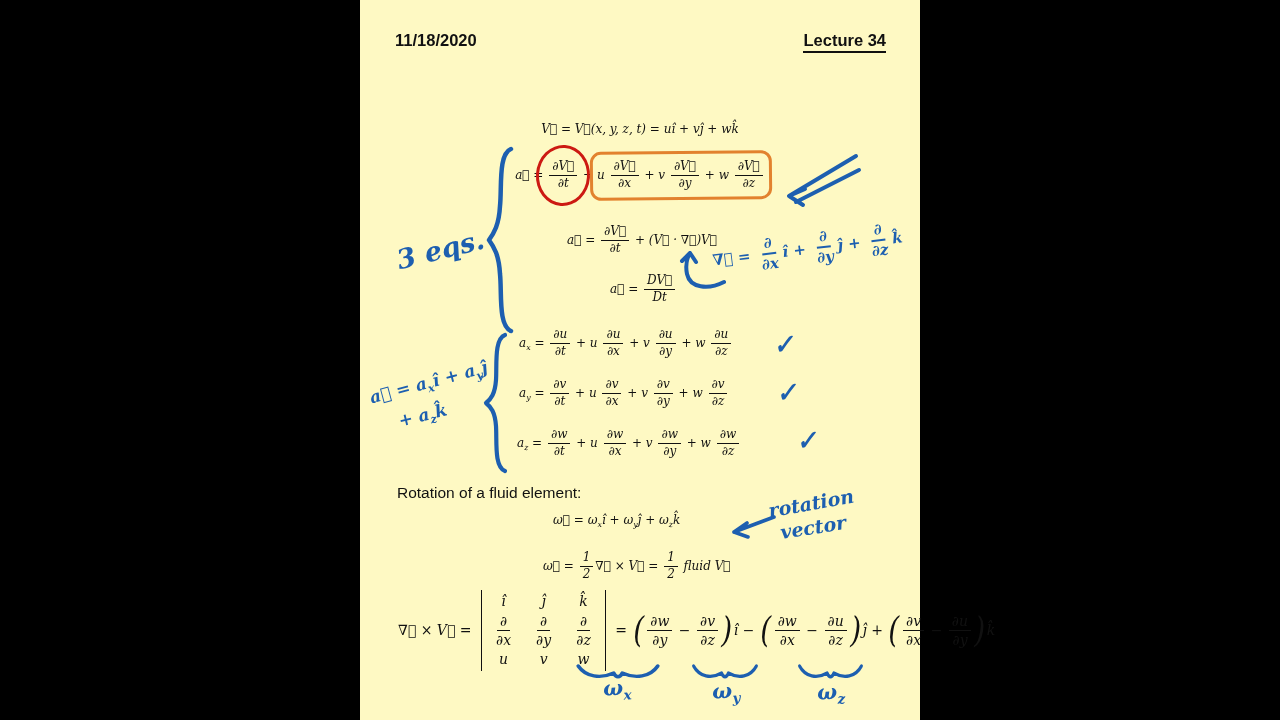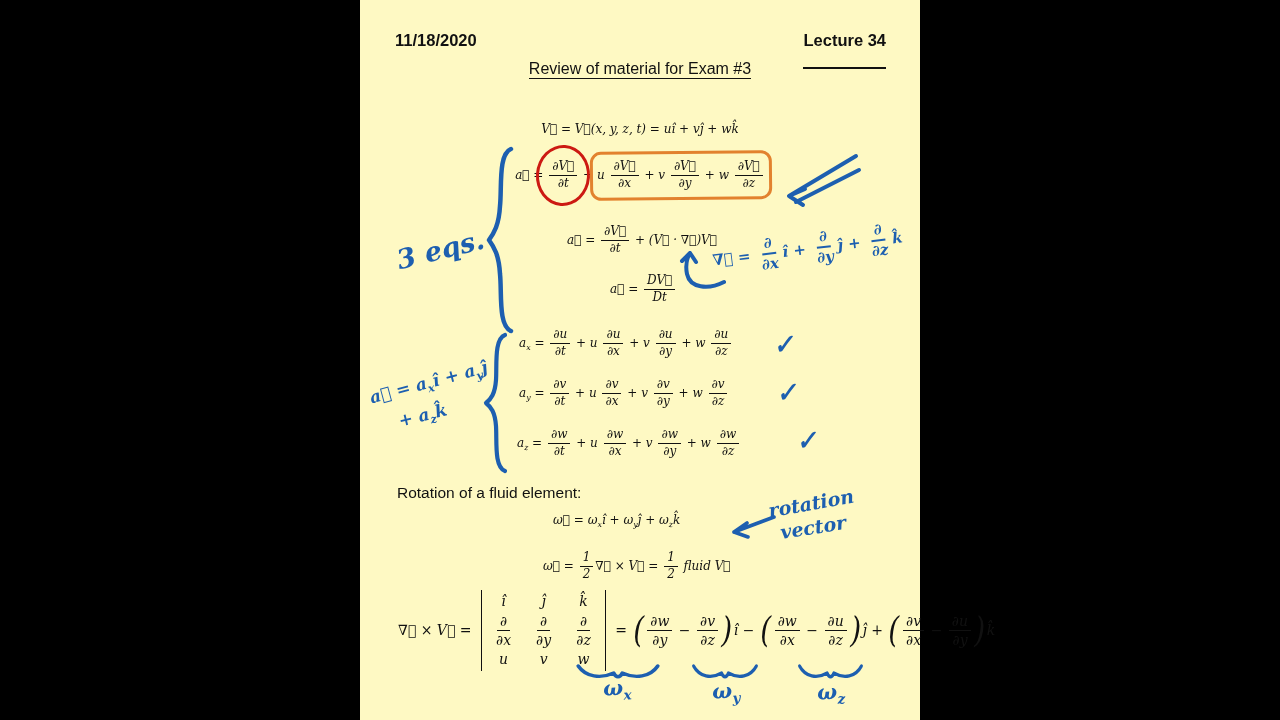--- a/index.html
+++ b/index.html
@@ -1,20 +1,20 @@
 <!DOCTYPE html>
 <html style="--blue: #1d5fb0; --red: #cc1a12; --orange: #e2822e;"><head>
 <meta charset="utf-8">
 <style>
   html,body{margin:0;padding:0;background:#000;}
   .stage{position:relative;width:1280px;height:720px;background:#000;overflow:hidden;font-family:"Liberation Sans",sans-serif;}
   .page{position:absolute;left:360px;top:0;width:560px;height:720px;background:#fef9c3;color:#111;}
   .hdr{position:absolute;font-weight:bold;font-size:16.5px;color:#111;}
   .date{left:35px;top:31px;}
-  .lecture{right:34px;top:31px;border-bottom:2px solid #111;padding-bottom:17px;}
+  .lecture{right:34px;top:31px;border-bottom:2px solid #111;padding-bottom:1px;}
   .title-row{position:absolute;left:0;right:0;top:60px;text-align:center;font-size:16px;}
   .title-row .u{border-bottom:1.6px solid #111;padding-bottom:1px;}
   .heading{position:absolute;font-size:15.5px;color:#111;}
   .h1{left:37px;top:92px;}
   .h2{left:37px;top:484px;text-align:center;}
 
   .eq{position:absolute;display:flex;align-items:center;white-space:pre;
       font-family:"DejaVu Serif",serif;font-style:italic;font-size:12px;line-height:1.2;color:#111;}
   .eq.center{left:0;right:0;justify-content:center;}
   .eq span{white-space:pre;}
@@ -41,21 +41,20 @@
   .ann-svg path{stroke:var(--blue,#1d5fb0);fill:none;stroke-linecap:round;stroke-linejoin:round;}
 </style>
 </head>
 <body>
 
 <div class="stage">
   <div class="page">
 
     <div class="hdr date">11/18/2020</div>
     <div class="hdr lecture">Lecture 34</div>
-    <div class="title-row"><span class="u">Review of material for Exam #3</span></div>
     <div class="heading h2">Rotation of a fluid element:</div>
 
     <div class="eq center" style="top:122px"><span>V⃗ = V⃗(x, y, z, t) = uî + vĵ + wk̂</span></div>
     <div class="eq center" style="top:160px"><span>a⃗ = </span><span class="grp red-circle"><span class="frac"><span class="num">∂V⃗</span><span class="den">∂t</span></span></span><span> + </span><span class="grp orange-box"><span>u </span><span class="frac"><span class="num">∂V⃗</span><span class="den">∂x</span></span><span> + v </span><span class="frac"><span class="num">∂V⃗</span><span class="den">∂y</span></span><span> + w </span><span class="frac"><span class="num">∂V⃗</span><span class="den">∂z</span></span></span></div>
     <div class="eq" style="left:207px;top:225px"><span>a⃗ = </span><span class="frac"><span class="num">∂V⃗</span><span class="den">∂t</span></span><span> + (V⃗ · ∇⃗)V⃗</span></div>
     <div class="eq" style="left:250px;top:274px"><span>a⃗ = </span><span class="frac"><span class="num">DV⃗</span><span class="den">Dt</span></span></div>
     <div class="eq" style="left:159px;top:328px"><span>a<sub>x</sub></span><span> = </span><span class="frac"><span class="num">∂u</span><span class="den">∂t</span></span><span> + u </span><span class="frac"><span class="num">∂u</span><span class="den">∂x</span></span><span> + v </span><span class="frac"><span class="num">∂u</span><span class="den">∂y</span></span><span> + w </span><span class="frac"><span class="num">∂u</span><span class="den">∂z</span></span></div>
     <div class="eq" style="left:159px;top:378px"><span>a<sub>y</sub></span><span> = </span><span class="frac"><span class="num">∂v</span><span class="den">∂t</span></span><span> + u </span><span class="frac"><span class="num">∂v</span><span class="den">∂x</span></span><span> + v </span><span class="frac"><span class="num">∂v</span><span class="den">∂y</span></span><span> + w </span><span class="frac"><span class="num">∂v</span><span class="den">∂z</span></span></div>
     <div class="eq" style="left:157px;top:428px"><span>a<sub>z</sub></span><span> = </span><span class="frac"><span class="num">∂w</span><span class="den">∂t</span></span><span> + u </span><span class="frac"><span class="num">∂w</span><span class="den">∂x</span></span><span> + v </span><span class="frac"><span class="num">∂w</span><span class="den">∂y</span></span><span> + w </span><span class="frac"><span class="num">∂w</span><span class="den">∂z</span></span></div>
     <div class="eq" style="left:193px;top:513px"><span>ω⃗ = </span><span>ω<sub>x</sub></span><span>î + </span><span>ω<sub>y</sub></span><span>ĵ + </span><span>ω<sub>z</sub></span><span>k̂</span></div>

